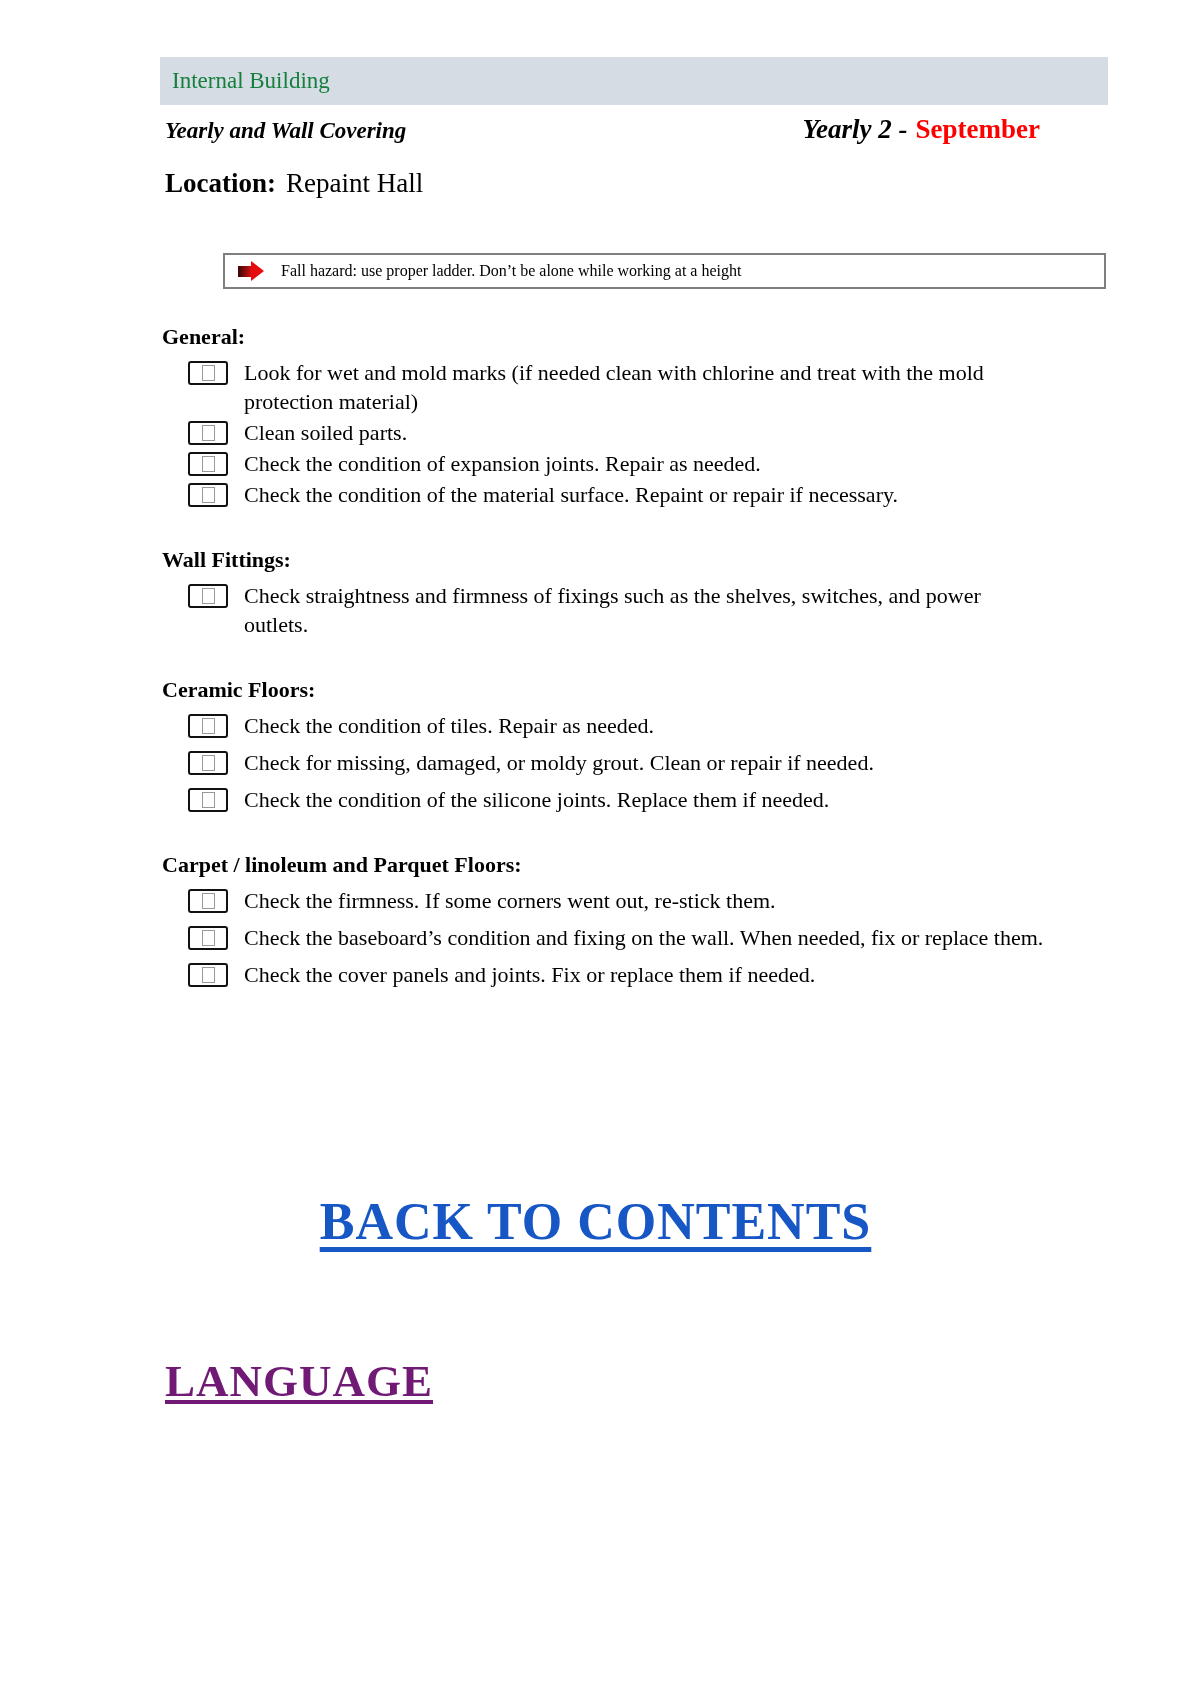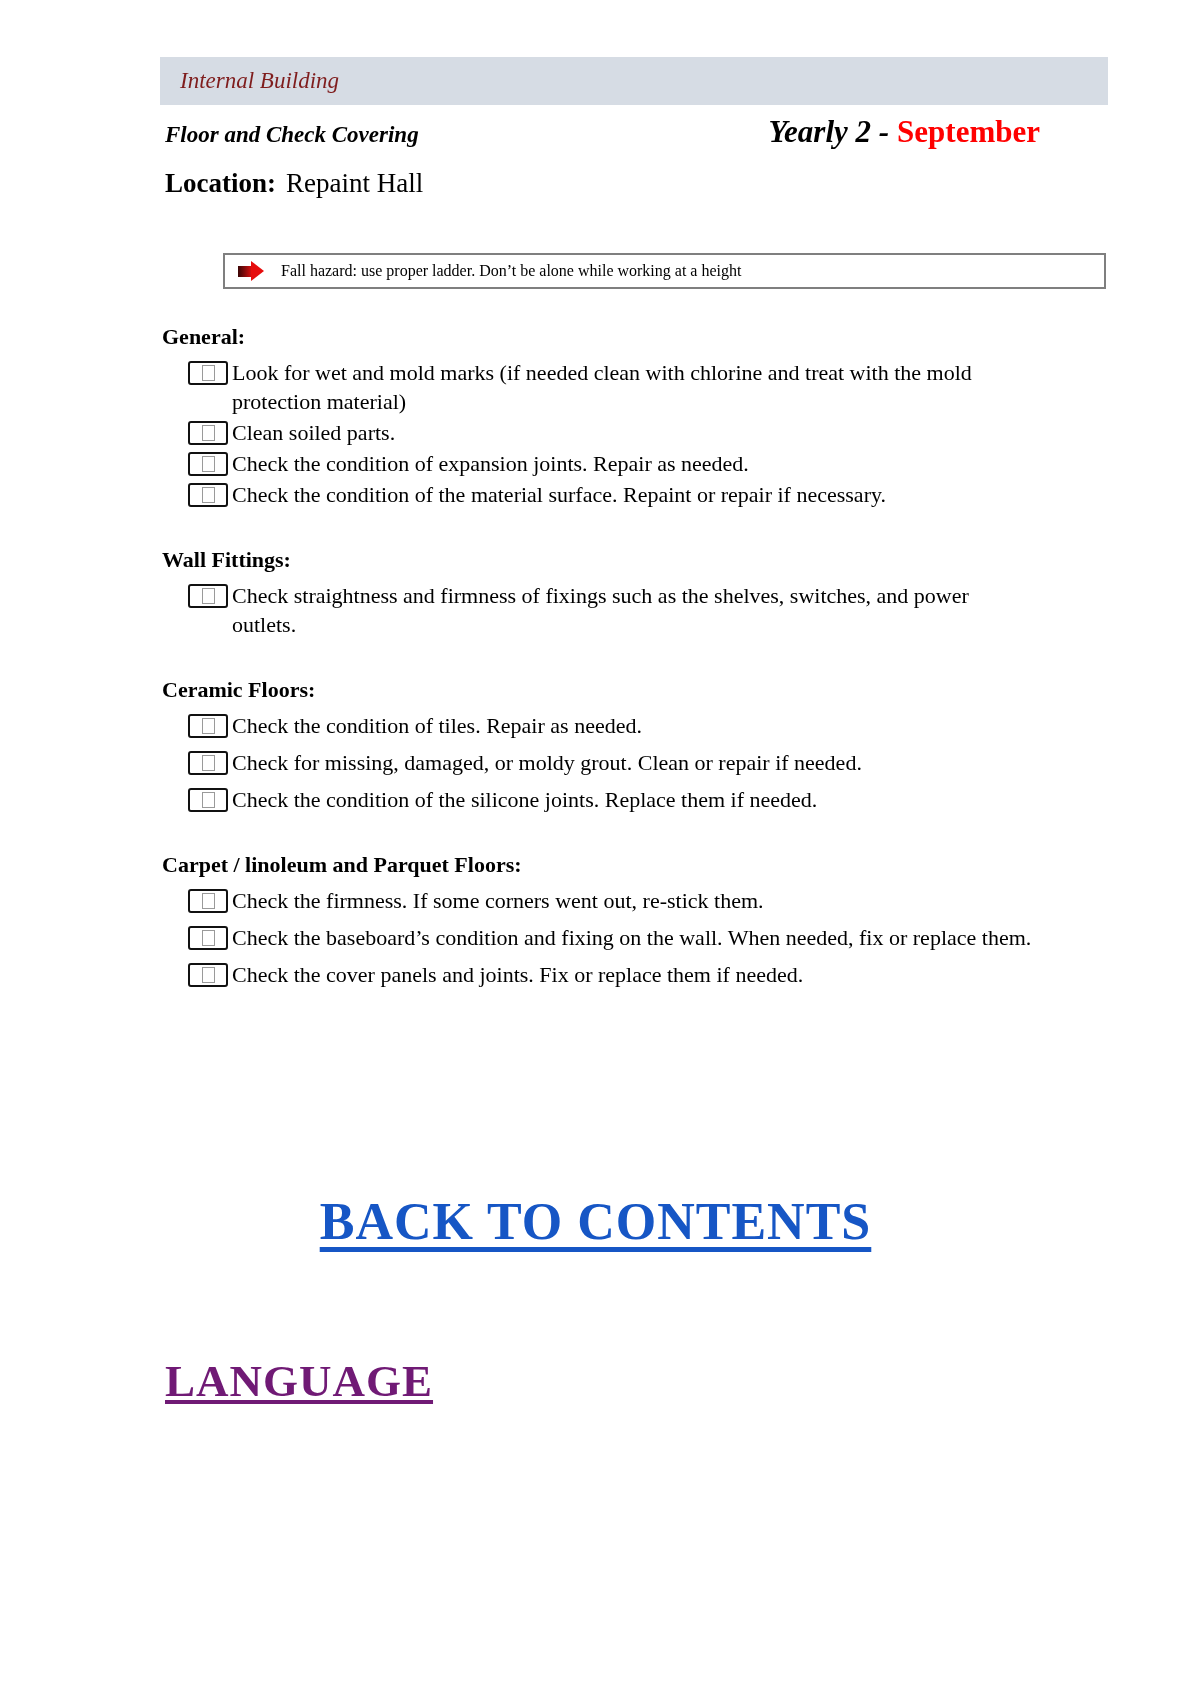--- a/index.html
+++ b/index.html
@@ -7,30 +7,30 @@
     position:relative; width:1191px; height:1684px; background:#ffffff;
     font-family:"Liberation Serif","DejaVu Serif",serif; color:#000; overflow:hidden;
   }
 
   
   .header-bar {
     position:absolute; left:160px; top:57px; width:948px; height:48px;
     background:#d6dce4; display:flex; align-items:center;
   }
   .header-bar .cat {
-    margin-left:20px; font-style:italic; font-size:23px; color:#7f1d1d;
+    margin-left:12px; font-size:23px; color:#15803d;
   }
 
   
   .title-row {
     position:absolute; left:165px; right:151px; top:114px;
     display:flex; justify-content:space-between; align-items:baseline;
   }
   .doc-title { font-size:23px; font-weight:bold; font-style:italic; }
-  .schedule { font-size:31px; white-space:nowrap; }
+  .schedule { font-size:27px; white-space:nowrap; }
   .schedule .prefix { font-weight:bold; font-style:italic; margin-right:8px; }
   .schedule .month { font-weight:bold; color:#ff0000; }
 
   
   .location-row { position:absolute; left:165px; top:168px; font-size:27px; }
   .location-row .lbl { font-weight:bold; margin-right:10px; }
 
   
   .warning-box {
     position:absolute; left:223px; top:253px; width:883px; height:36px;
@@ -58,21 +58,21 @@
   .section-2 .item, .section-3 .item { margin-bottom:8px; }
   .checkbox {
     flex:none; width:36px; height:20px; margin:3px 0 0 26px;
     border:2px solid #111; border-radius:3px;
     display:flex; align-items:center; justify-content:center;
     background:#fff; cursor:default;
   }
   .checkbox-glyph {
     width:11px; height:14px; border:1px solid #9a9a9a; display:block;
   }
-  .item-text { margin-left:4px; width:806px; font-size:22px; line-height:29px; }
+  .item-text { margin-left:16px; width:806px; font-size:22px; line-height:29px; }
 
   
   .back-link-wrap { position:absolute; left:0; top:1192px; width:100%; text-align:center; }
   .back-link {
     font-size:52px; font-weight:bold; color:#1656c5; letter-spacing:1px;
     text-decoration:underline; text-decoration-thickness:5px; text-underline-offset:8px;
     cursor:pointer;
     margin-top:8px;
   }
   .lang-link-wrap { position:absolute; left:165px; top:1355px; }
@@ -85,21 +85,21 @@
 </head>
 <body>
 
 <div class="page">
 
   <div class="header-bar">
     <span class="cat">Internal Building</span>
   </div>
 
   <div class="title-row">
-    <span class="doc-title">Floor and Check Covering</span>
+    <span class="doc-title">Yearly and Wall Covering</span>
     <span class="schedule">
       <span class="prefix">Yearly 2 -</span><span class="month">September</span>
     </span>
   </div>
 
   <div class="location-row">
     <span class="lbl">Location:</span><span>Repaint Hall</span>
   </div>
 
   <div class="warning-box">

